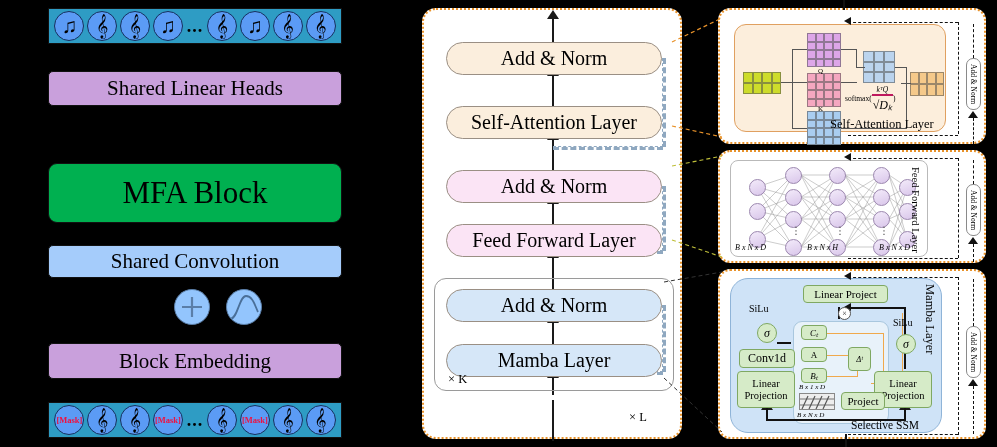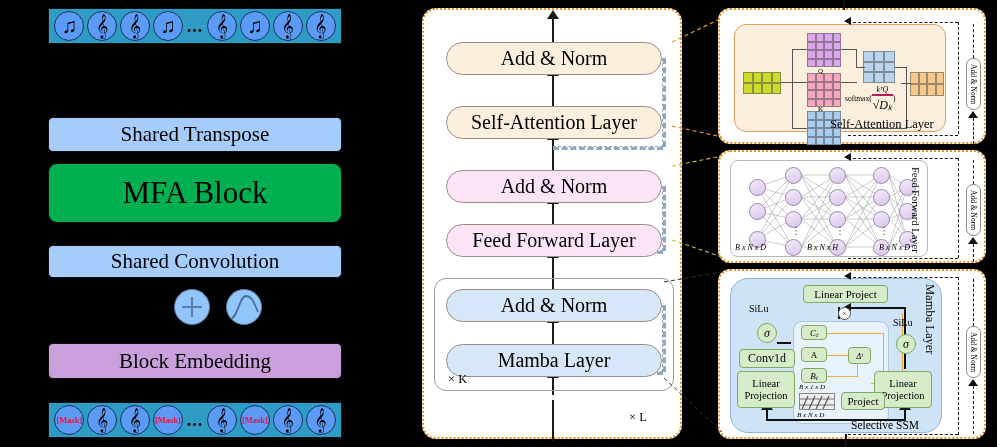--- a/index.html
+++ b/index.html
@@ -215,21 +215,21 @@
       <div class="token">𝄞</div>
       <div class="token">𝄞</div>
       <div class="token">♫</div>
       <div class="ellipsis">...</div>
       <div class="token">𝄞</div>
       <div class="token">♫</div>
       <div class="token">𝄞</div>
       <div class="token">𝄞</div>
     </div>
 
-    <div class="lbox" id="shared-transpose">Shared Transpose</div>
+    <div class="lbox" id="shared-linear-heads">Shared Linear Heads</div>
     <div class="lbox" id="mfa-block">MFA Block</div>
     <div class="lbox" id="shared-convolution">Shared Convolution</div>
     <div class="lbox" id="shared-embedding">Block Embedding</div>
 
     <div class="op-circle" id="plus-op">
       <svg width="34" height="34" viewBox="0 0 34 34">
         <line x1="7" y1="17" x2="27" y2="17" stroke="#5a7ea8" stroke-width="2.2"></line>
         <line x1="17" y1="7" x2="17" y2="27" stroke="#5a7ea8" stroke-width="2.2"></line>
       </svg>
     </div>
@@ -528,21 +528,21 @@
       <div class="gbox" style="left:8px;top:70px;width:56px;height:19px;font-size:12px;">Conv1d</div>
       <div class="gbox" style="left:6px;top:92px;width:58px;height:37px;font-size:10.5px;line-height:1.05;padding:0 2px;">Linear Projection</div>
 
       <div class="mlabel" style="left:162px;top:38px;">SiLu</div>
       <div class="sigma-circle" style="left:165px;top:55px;">σ</div>
       <div class="gbox" style="left:143px;top:92px;width:58px;height:37px;font-size:10.5px;line-height:1.05;padding:0 2px;">Linear Projection</div>
 
       <div class="gbox" style="left:70px;top:46px;width:26px;height:15px;font-size:9px;font-style:italic;">Cₜ</div>
       <div class="gbox" style="left:70px;top:68px;width:26px;height:15px;font-size:9px;">A</div>
       <div class="gbox" style="left:70px;top:89px;width:26px;height:15px;font-size:9px;font-style:italic;">Bₜ</div>
-      <div class="gbox" style="left:117px;top:68px;width:23px;height:17px;font-size:8.5px;font-style:italic;">Δᵗ</div>
+      <div class="gbox" style="left:117px;top:68px;width:23px;height:24px;font-size:8.5px;font-style:italic;">Δᵗ</div>
 
       <div class="dim-label" style="left:68px;top:104px;font-size:7px;">B x 1 x D</div>
 
       <div style="position:absolute;left:68px;top:114px;width:36px;height:17px;background:#EDEDED;border:1px solid #888;z-index:5;overflow:hidden;">
         <svg width="36" height="17" viewBox="0 0 36 17">
           <path d="M2 15 L8 2 M9 15 L15 2 M16 15 L22 2 M23 15 L29 2" stroke="#555" stroke-width="1.2" fill="none"></path>
           <line x1="0" y1="5" x2="36" y2="5" stroke="#555" stroke-width="0.8"></line>
           <line x1="0" y1="11" x2="36" y2="11" stroke="#555" stroke-width="0.8"></line>
         </svg>
       </div>

